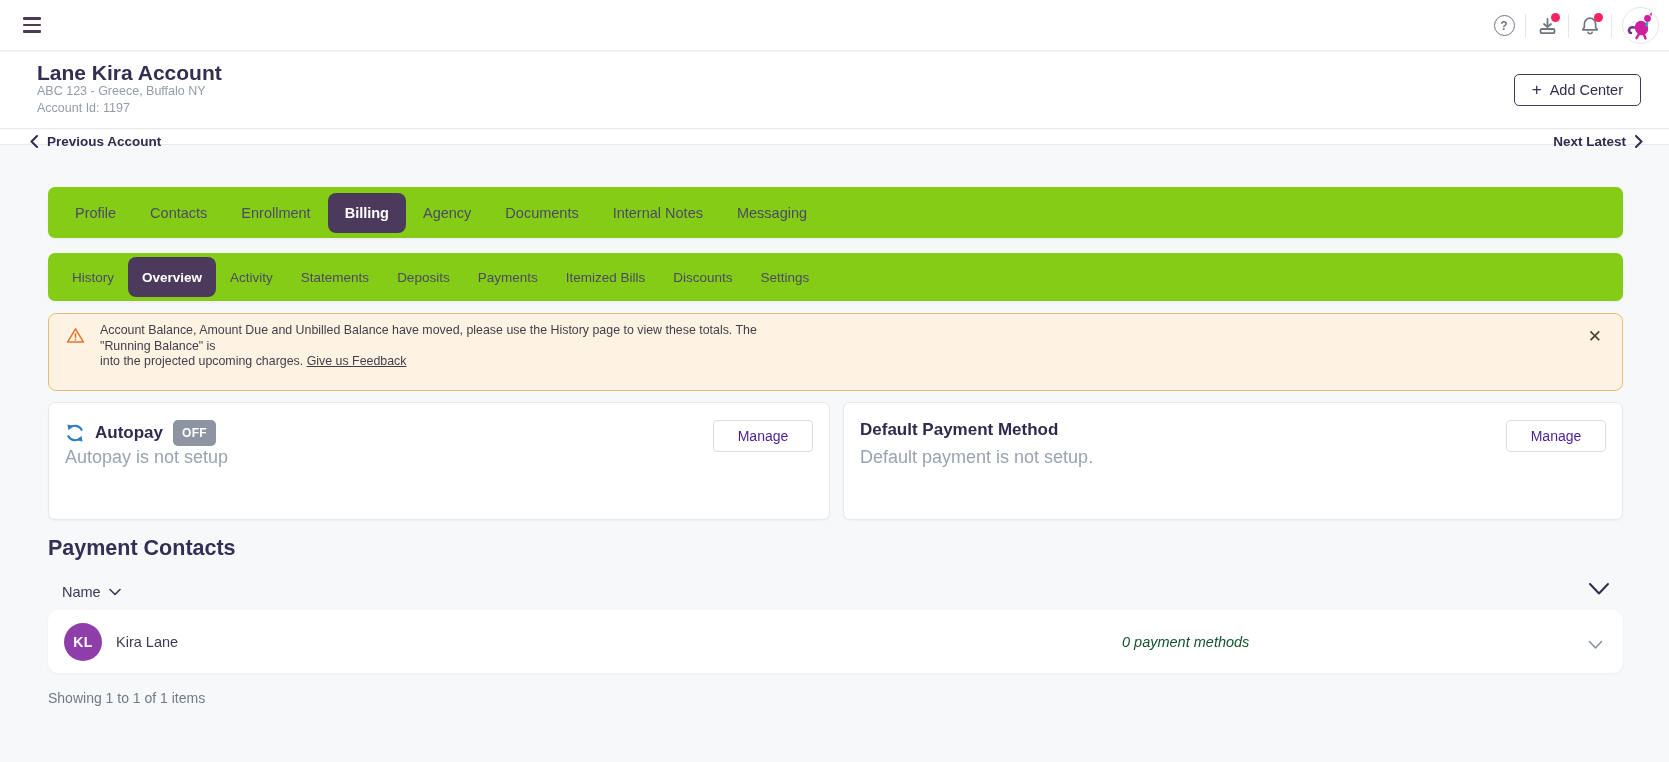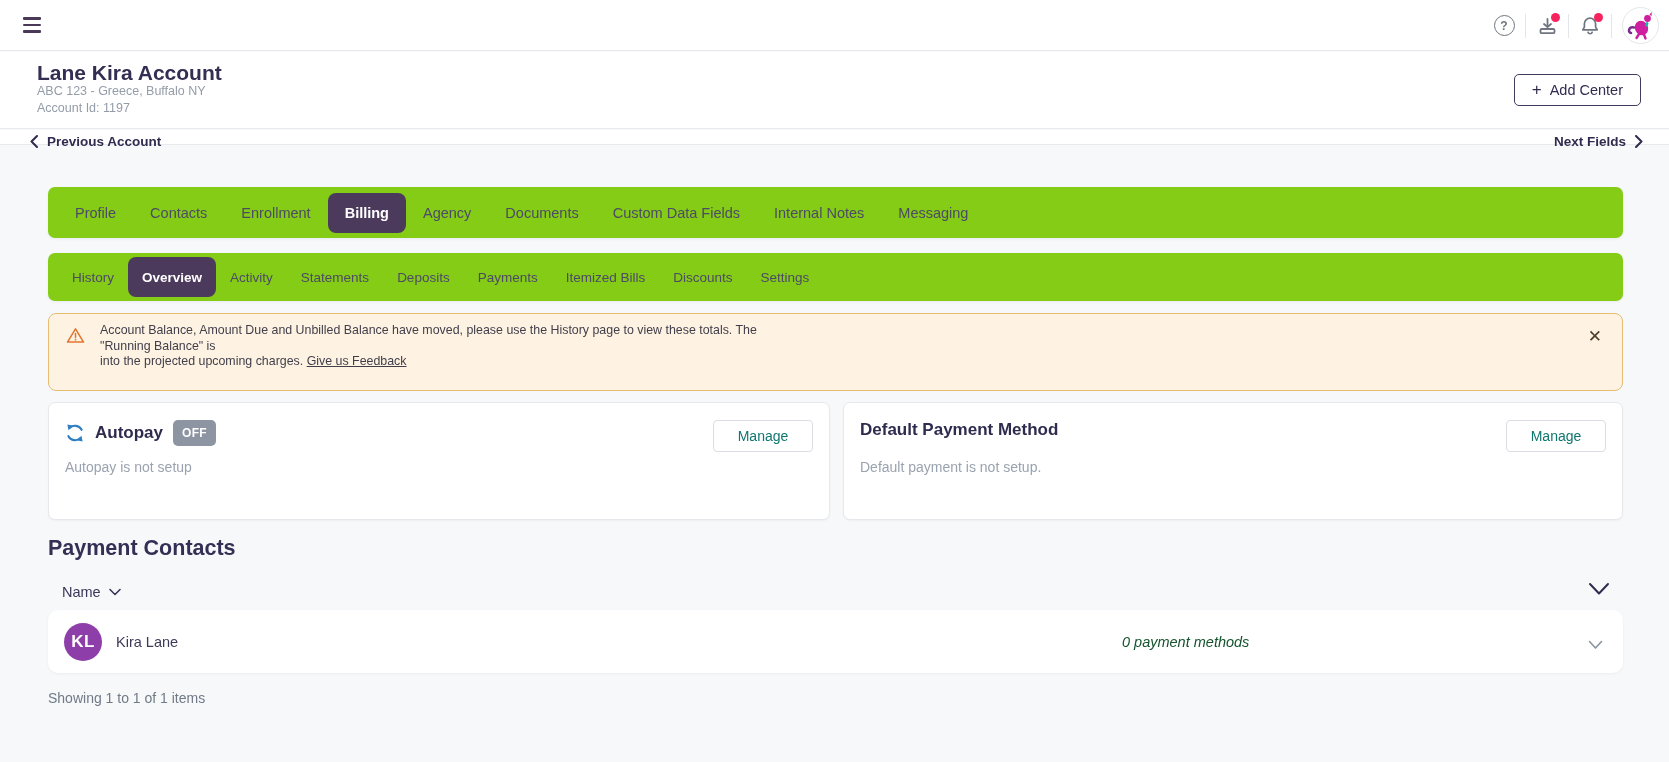--- a/index.html
+++ b/index.html
@@ -52,29 +52,29 @@
   .banner-link { text-decoration:underline; cursor:pointer; color:#403E4A; }
   .banner-close { position:absolute; right:16px; top:10px; font-size:17px; color:#4E3F2B; cursor:pointer; line-height:1; padding:4px; }
 
   
   .card { position:absolute; top:402px; height:118px; background:#fff; border:1px solid #E6E8EC; border-radius:7px; box-shadow:0 1px 2px rgba(16,24,40,.04); }
   .card-autopay { left:48px; width:782px; }
   .card-defpay  { left:843px; width:780px; }
   .card-titlerow { position:absolute; left:16px; top:17px; display:flex; align-items:center; gap:10px; }
   .card-title { font-size:17px; font-weight:bold; color:#2F2B4E; }
   .off-badge { background:var(--badge,#8C95A1); color:#fff; font-size:12px; font-weight:bold; padding:6px 9px; border-radius:5px; letter-spacing:.3px; }
-  .card-desc { position:absolute; left:16px; top:56px; font-size:14px; color:#9AA3AF; }
-  .manage-btn { position:absolute; right:16px; top:17px; width:100px; height:32px; background:#fff; border:1px solid #DADEE3; border-radius:4px; font-size:14px; color:#0f766e; font-family:inherit; cursor:pointer; }
+  .card-desc { position:absolute; left:16px; top:44px; font-size:18px; color:#9AA3AF; }
+  .manage-btn { position:absolute; right:16px; top:17px; width:100px; height:32px; background:#fff; border:1px solid #DADEE3; border-radius:4px; font-size:14px; color:#4c1d95; font-family:inherit; cursor:pointer; }
 
   
   .pc-heading { position:absolute; left:48px; top:536px; font-size:21.5px; font-weight:600; color:#332F55; }
   .pc-sort { position:absolute; left:62px; top:584px; display:flex; align-items:center; gap:8px; font-size:14.5px; color:#3A3758; cursor:pointer; }
   .pc-collapse { position:absolute; left:1588px; top:582px; cursor:pointer; }
   .pc-row { position:absolute; left:48px; top:610px; width:1575px; height:63px; background:#fff; border-radius:10px; box-shadow:0 1px 3px rgba(25,30,60,.05); display:flex; align-items:center; cursor:pointer; }
-  .pc-avatar { margin-left:16px; width:38px; height:38px; border-radius:50%; background:var(--avatar,#8E3EA8); color:#fff; font-size:17px; font-weight:bold; display:flex; align-items:center; justify-content:center; letter-spacing:.4px; }
+  .pc-avatar { margin-left:16px; width:38px; height:38px; border-radius:50%; background:var(--avatar,#8E3EA8); color:#fff; font-size:14px; font-weight:bold; display:flex; align-items:center; justify-content:center; letter-spacing:.4px; }
   .pc-name { margin-left:14px; font-size:14.5px; color:#3E3B59; }
   .pc-methods { position:absolute; left:1074px; font-size:14.5px; color:#14532d;font-style:italic; }
   .pc-row-chevron { position:absolute; right:20px; top:26px; }
   .pc-footer { position:absolute; left:48px; top:690px; font-size:14px; color:#707A87; }
 </style>
 </head>
 <body>
 
 <div class="topbar">
   <div class="hamburger">
@@ -128,35 +128,34 @@
 </div>
 
 <div class="pager">
   <div class="pager-link pager-prev">
     <svg width="8" height="13" viewBox="0 0 8 13" fill="none" stroke="#302B4F" stroke-width="2" stroke-linecap="round" stroke-linejoin="round">
         <path d="M7 1 L1.5 6.5 L7 12"></path>
       </svg>
     <span>Previous Account</span>
   </div>
   <div class="pager-link pager-next">
-    <span>Next Fields</span>
+    <span>Next Latest</span>
     <svg width="8" height="13" viewBox="0 0 8 13" fill="none" stroke="#302B4F" stroke-width="2" stroke-linecap="round" stroke-linejoin="round">
         <path d="M1 1 L6.5 6.5 L1 12"></path>
       </svg>
   </div>
 </div>
 
 <div class="tabcard tabs-main">
   <span class="tab">Profile</span>
   <span class="tab">Contacts</span>
   <span class="tab">Enrollment</span>
   <span class="tab active">Billing</span>
   <span class="tab">Agency</span>
   <span class="tab">Documents</span>
-  <span class="tab">Custom Data Fields</span>
   <span class="tab">Internal Notes</span>
   <span class="tab">Messaging</span>
 </div>
 
 <div class="tabcard tabs-sub">
   <span class="tab">History</span>
   <span class="tab active">Overview</span>
   <span class="tab">Activity</span>
   <span class="tab">Statements</span>
   <span class="tab">Deposits</span>

